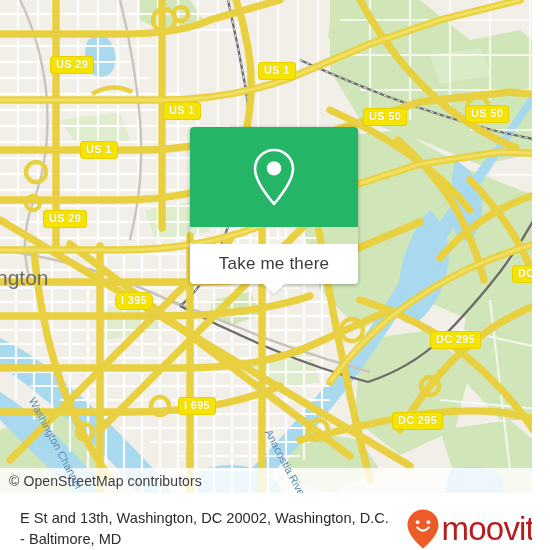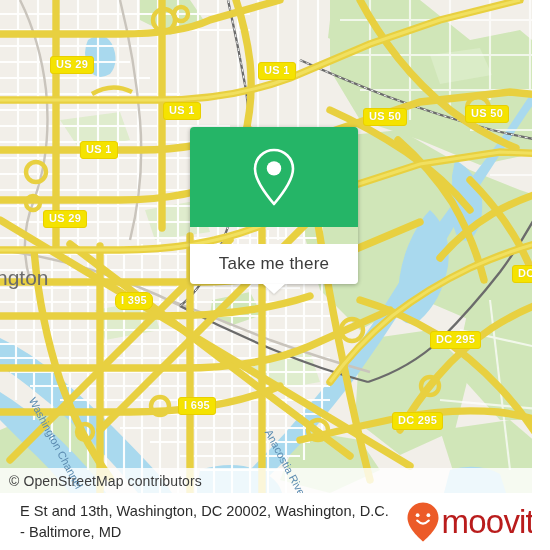--- a/index.html
+++ b/index.html
@@ -78,21 +78,21 @@
     border-top: 10px solid #ffffff;
     filter: drop-shadow(0 1px 1px rgba(0,0,0,0.16));
   }
 
   
   #footer {
     position: absolute;
     left: 0; top: 493px;
     width: 550px; height: 57px;
     background: #ffffff;
-    display: flex; align-items: center;
+    display: flex; align-items: flex-end;
   }
   #footer-text {
     flex: 1 1 auto;
     padding-left: 20px;
     padding-right: 8px;
     font-size: 14.6px;
     line-height: 21px;
     color: #2b2b2b;
   }
   #footer-logo {

